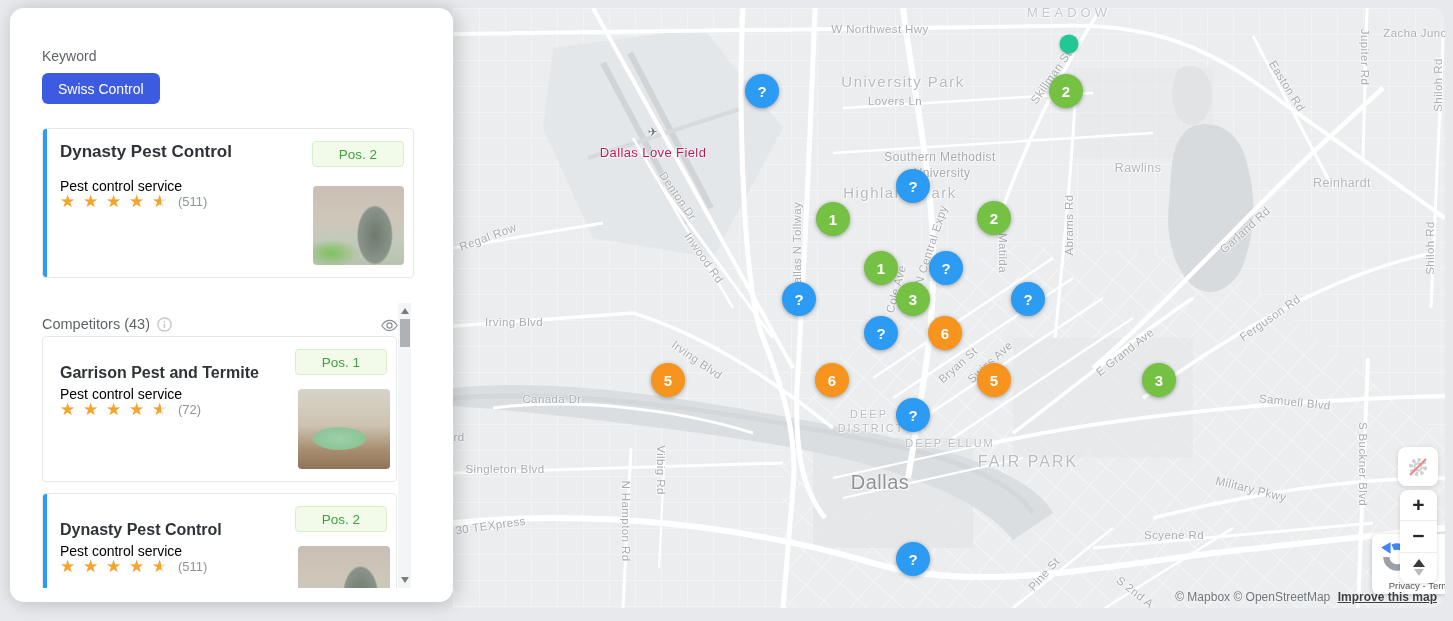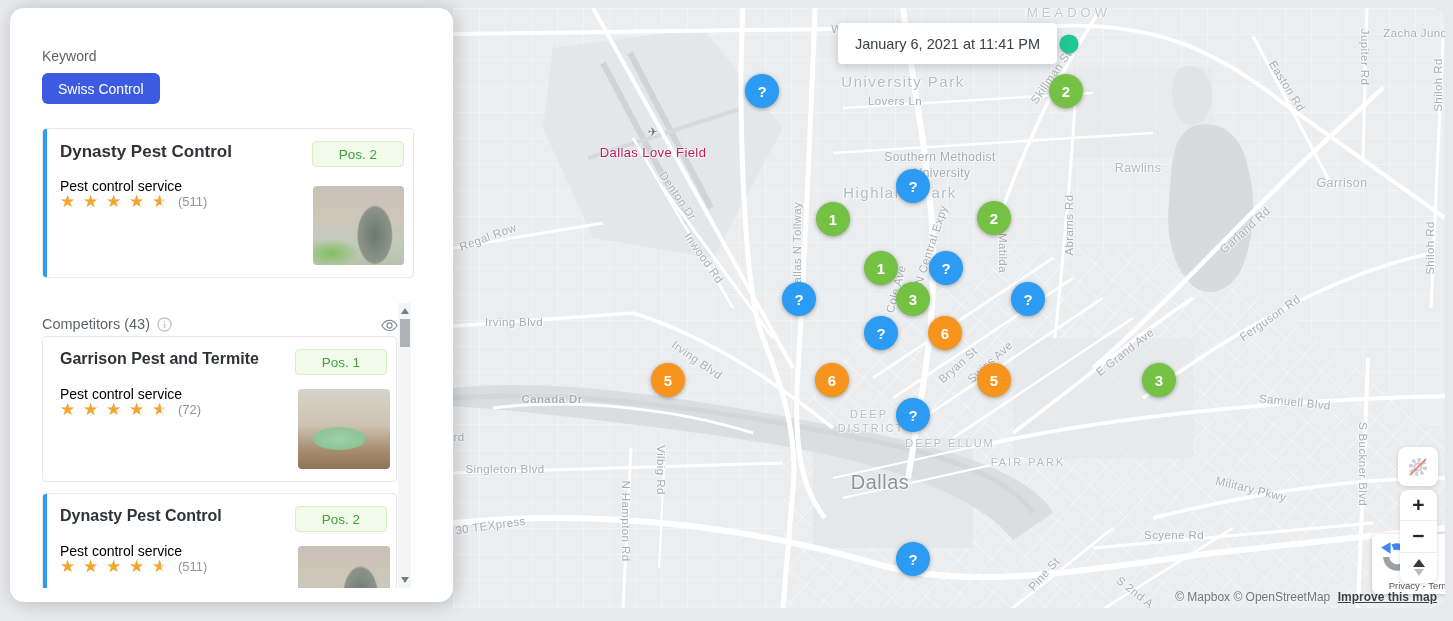--- a/index.html
+++ b/index.html
@@ -67,21 +67,21 @@
     linear-gradient(180deg,#c9bfb4 0%,#cfc6ba 40%,#c2cabb 70%,#b7c3ae 100%);}
   .img-garrison{background:
     radial-gradient(ellipse 42px 18px at 45% 62%, #9fd0a8 0%, #8cc497 60%, transparent 66%),
     linear-gradient(180deg,#d8d3c9 0%,#cdc3b2 45%,#a98f72 75%,#8f7356 100%);}
 
   .comp-head{position:absolute;left:32px;top:308px;font-size:14.5px;color:#5f6368;display:flex;align-items:center;}
   .info-ic{margin-left:7px;display:inline-flex;}
   .eye-ic{position:absolute;left:371px;top:310px;}
   .comp-viewport{position:absolute;left:32px;top:324px;width:356px;height:256px;overflow:hidden;}
   .comp-card{position:absolute;left:0;width:353px;background:#fff;border:1px solid #e6e8eb;border-radius:4px;}
-  .comp-card .biz-title{font-size:16px;}
+  .comp-card .biz-title{font-size:16px;margin-top:14px;}
   .card1{top:4px;height:144px;}
   .card2{top:161px;height:170px;}
   .comp-card.selected::before{content:"";position:absolute;left:0;top:0;bottom:0;width:4px;background:#2b9bf4;}
 
   .sb-track{position:absolute;left:388px;top:295px;width:13px;height:285px;background:#f4f5f6;}
   .sb-thumb{position:absolute;left:1.5px;top:16px;width:10px;height:28px;background:#aeb2b6;}
   .sb-up{position:absolute;left:2.5px;top:5px;width:0;height:0;border-left:4px solid transparent;border-right:4px solid transparent;border-bottom:6px solid #7a7d80;}
   .sb-dn{position:absolute;left:2.5px;bottom:5px;width:0;height:0;border-left:4px solid transparent;border-right:4px solid transparent;border-top:6px solid #7a7d80;}
 </style>
 </head>
@@ -168,44 +168,44 @@
         <div class="maplabel" style="left: 598px; top: 69px; font-size: 11.5px; letter-spacing: 0.4px; transform: translate(-50%, -50%) rotate(-55deg);">Skillman St</div>
         <div class="maplabel" style="left: 200px; top: 144px; font-size: 13px; letter-spacing: 0.4px; color: #be185d; transform: translate(-50%, -50%) rotate(0deg);">Dallas Love Field</div>
         <div class="maplabel" style="left: 200px; top: 124px; font-size: 12px; letter-spacing: 0.4px; color: rgb(111, 116, 120); transform: translate(-50%, -50%) rotate(0deg);">✈</div>
         <div class="maplabel" style="left: 225px; top: 188px; font-size: 11.5px; letter-spacing: 0.4px; transform: translate(-50%, -50%) rotate(55deg);">Denton Dr</div>
         <div class="maplabel" style="left: 251px; top: 250px; font-size: 11.5px; letter-spacing: 0.4px; transform: translate(-50%, -50%) rotate(55deg);">Inwood Rd</div>
         <div class="maplabel" style="left: 35px; top: 229px; font-size: 11.5px; letter-spacing: 0.4px; transform: translate(-50%, -50%) rotate(-20deg);">Regal Row</div>
         <div class="maplabel" style="left: 487px; top: 149px; font-size: 12px; letter-spacing: 0.4px; color: rgb(166, 171, 176); transform: translate(-50%, -50%) rotate(0deg);">Southern Methodist</div>
         <div class="maplabel" style="left: 489px; top: 165px; font-size: 12px; letter-spacing: 0.4px; color: rgb(166, 171, 176); transform: translate(-50%, -50%) rotate(0deg);">University</div>
         <div class="maplabel" style="left: 447px; top: 184px; font-size: 15px; letter-spacing: 1.5px; color: rgb(182, 187, 192); transform: translate(-50%, -50%) rotate(0deg);">Highland Park</div>
         <div class="maplabel" style="left: 685px; top: 160px; font-size: 12.5px; letter-spacing: 0.4px; color: rgb(178, 183, 187); transform: translate(-50%, -50%) rotate(0deg);">Rawlins</div>
-        <div class="maplabel" style="left: 889px; top: 175px; font-size: 12.5px; letter-spacing: 0.4px; color: rgb(178, 183, 187); transform: translate(-50%, -50%) rotate(0deg);">Garrison</div>
+        <div class="maplabel" style="left: 889px; top: 175px; font-size: 12.5px; letter-spacing: 0.4px; color: rgb(178, 183, 187); transform: translate(-50%, -50%) rotate(0deg);">Reinhardt</div>
         <div class="maplabel" style="left: 616px; top: 217px; font-size: 11.5px; letter-spacing: 0.4px; transform: translate(-50%, -50%) rotate(-90deg);">Abrams Rd</div>
         <div class="maplabel" style="left: 792px; top: 222px; font-size: 11.5px; letter-spacing: 0.4px; transform: translate(-50%, -50%) rotate(-42deg);">Garland Rd</div>
         <div class="maplabel" style="left: 977px; top: 240px; font-size: 11.5px; letter-spacing: 0.4px; transform: translate(-50%, -50%) rotate(-90deg);">Shiloh Rd</div>
         <div class="maplabel" style="left: 550px; top: 245px; font-size: 11.5px; letter-spacing: 0.4px; transform: translate(-50%, -50%) rotate(90deg);">Matilda</div>
         <div class="maplabel" style="left: 344px; top: 239px; font-size: 11.5px; letter-spacing: 0.4px; transform: translate(-50%, -50%) rotate(-90deg);">Dallas N Tollway</div>
         <div class="maplabel" style="left: 478px; top: 237px; font-size: 11.5px; letter-spacing: 0.4px; transform: translate(-50%, -50%) rotate(-72deg);">N Central Expy</div>
         <div class="maplabel" style="left: 443px; top: 281px; font-size: 11.5px; letter-spacing: 0.4px; transform: translate(-50%, -50%) rotate(-75deg);">Cole Ave</div>
         <div class="maplabel" style="left: 817px; top: 310px; font-size: 11.5px; letter-spacing: 0.4px; transform: translate(-50%, -50%) rotate(-35deg);">Ferguson Rd</div>
         <div class="maplabel" style="left: 672px; top: 344px; font-size: 11.5px; letter-spacing: 0.4px; transform: translate(-50%, -50%) rotate(-38deg);">E Grand Ave</div>
         <div class="maplabel" style="left: 505px; top: 357px; font-size: 11.5px; letter-spacing: 0.4px; transform: translate(-50%, -50%) rotate(-42deg);">Bryan St</div>
         <div class="maplabel" style="left: 537px; top: 354px; font-size: 11.5px; letter-spacing: 0.4px; transform: translate(-50%, -50%) rotate(-42deg);">Swiss Ave</div>
         <div class="maplabel" style="left: 61px; top: 314px; font-size: 11.5px; letter-spacing: 0.4px; transform: translate(-50%, -50%) rotate(0deg);">Irving Blvd</div>
         <div class="maplabel" style="left: 244px; top: 352px; font-size: 11.5px; letter-spacing: 0.4px; transform: translate(-50%, -50%) rotate(35deg);">Irving Blvd</div>
-        <div class="maplabel" style="left: 99px; top: 391px; font-size: 11.5px; letter-spacing: 0.4px; transform: translate(-50%, -50%) rotate(0deg); font-weight: bold;">Canada Dr</div>
+        <div class="maplabel" style="left: 99px; top: 391px; font-size: 11.5px; letter-spacing: 0.4px; transform: translate(-50%, -50%) rotate(0deg);">Canada Dr</div>
         <div class="maplabel" style="left: 6px; top: 429px; font-size: 11.5px; letter-spacing: 0.4px; transform: translate(-50%, -50%) rotate(0deg);">rd</div>
         <div class="maplabel" style="left: 52px; top: 461px; font-size: 11.5px; letter-spacing: 0.4px; transform: translate(-50%, -50%) rotate(0deg);">Singleton Blvd</div>
         <div class="maplabel" style="left: 208px; top: 462px; font-size: 11.5px; letter-spacing: 0.4px; transform: translate(-50%, -50%) rotate(90deg);">Vilbig Rd</div>
         <div class="maplabel" style="left: 173px; top: 513px; font-size: 11.5px; letter-spacing: 0.4px; transform: translate(-50%, -50%) rotate(90deg);">N Hampton Rd</div>
         <div class="maplabel" style="left: 34px; top: 518px; font-size: 11.5px; letter-spacing: 0.4px; transform: translate(-50%, -50%) rotate(-8deg);">I 30 TEXpress</div>
         <div class="maplabel" style="left: 416px; top: 406px; font-size: 11px; letter-spacing: 2px; color: rgb(183, 188, 192); transform: translate(-50%, -50%) rotate(0deg);">DEEP</div>
         <div class="maplabel" style="left: 418px; top: 420px; font-size: 11px; letter-spacing: 2px; color: rgb(183, 188, 192); transform: translate(-50%, -50%) rotate(0deg);">DISTRICT</div>
         <div class="maplabel" style="left: 497px; top: 435px; font-size: 11px; letter-spacing: 2px; color: rgb(183, 188, 192); transform: translate(-50%, -50%) rotate(0deg);">DEEP ELLUM</div>
-        <div class="maplabel" style="left: 575px; top: 454px; font-size: 11px; letter-spacing: 2px; color: rgb(183, 188, 192); transform: translate(-50%, -50%) rotate(0deg);">FAIR PARK</div>
+        <div class="maplabel" style="left: 575px; top: 454px; font-size: 16px; letter-spacing: 2px; color: rgb(183, 188, 192); transform: translate(-50%, -50%) rotate(0deg);">FAIR PARK</div>
         <div class="maplabel" style="left: 427px; top: 474px; font-size: 20px; letter-spacing: 0.5px; color: rgb(141, 146, 150); transform: translate(-50%, -50%) rotate(0deg);">Dallas</div>
         <div class="maplabel" style="left: 842px; top: 394px; font-size: 11.5px; letter-spacing: 0.4px; transform: translate(-50%, -50%) rotate(6deg);">Samuell Blvd</div>
         <div class="maplabel" style="left: 798px; top: 481px; font-size: 11.5px; letter-spacing: 0.4px; transform: translate(-50%, -50%) rotate(14deg);">Military Pkwy</div>
         <div class="maplabel" style="left: 910px; top: 456px; font-size: 11.5px; letter-spacing: 0.4px; transform: translate(-50%, -50%) rotate(90deg);">S Buckner Blvd</div>
         <div class="maplabel" style="left: 721px; top: 527px; font-size: 11.5px; letter-spacing: 0.4px; transform: translate(-50%, -50%) rotate(0deg);">Scyene Rd</div>
         <div class="maplabel" style="left: 591px; top: 566px; font-size: 11.5px; letter-spacing: 0.4px; transform: translate(-50%, -50%) rotate(-48deg);">Pine St</div>
         <div class="maplabel" style="left: 682px; top: 584px; font-size: 11.5px; letter-spacing: 0.4px; transform: translate(-50%, -50%) rotate(38deg);">S 2nd A</div>
       </div>
     <div id="pins-layer">
         <div class="pin pin-b" style="left: 309px; top: 83px;">?</div>
@@ -222,23 +222,20 @@
         <div class="pin pin-o" style="left: 492px; top: 325px;">6</div>
         <div class="pin pin-o" style="left: 215px; top: 372px;">5</div>
         <div class="pin pin-o" style="left: 379px; top: 372px;">6</div>
         <div class="pin pin-o" style="left: 541px; top: 372px;">5</div>
         <div class="pin pin-g" style="left: 706px; top: 372px;">3</div>
         <div class="pin pin-b" style="left: 460px; top: 407px;">?</div>
         <div class="pin pin-b" style="left: 460px; top: 551px;">?</div>
       </div>
     <div class="scan-dot" id="scan-dot" style="left: 616px; top: 36px;"></div>
 
-    <div class="tooltip">
-      <span>January 6, 2021 at 11:41 PM</span>
-    </div>
 
     <div class="ctl-btn gear-btn">
       <svg width="24" height="24" viewBox="0 0 24 24">
         <circle cx="12" cy="12" r="7" fill="none" stroke="#cdd0d3" stroke-width="4" stroke-dasharray="3 2.4"></circle>
         <circle cx="12" cy="12" r="3.5" fill="none" stroke="#cdd0d3" stroke-width="2"></circle>
         <line x1="4" y1="20" x2="20" y2="4" stroke="#e78a87" stroke-width="2"></line>
       </svg>
     </div>
     <div class="ctl-btn zoom-group">
       <div class="zoom-cell">+</div>

